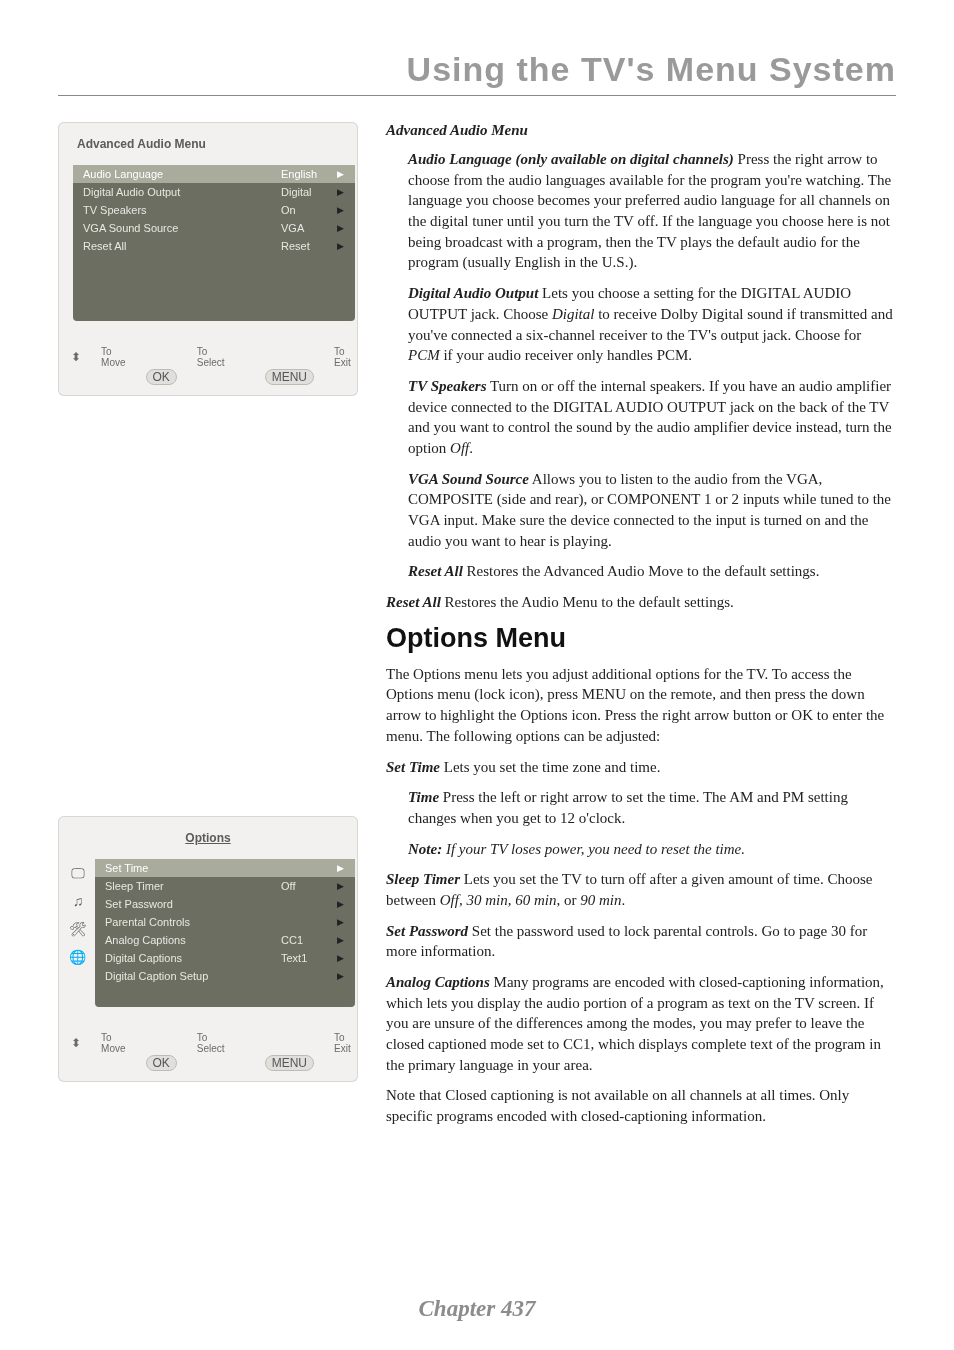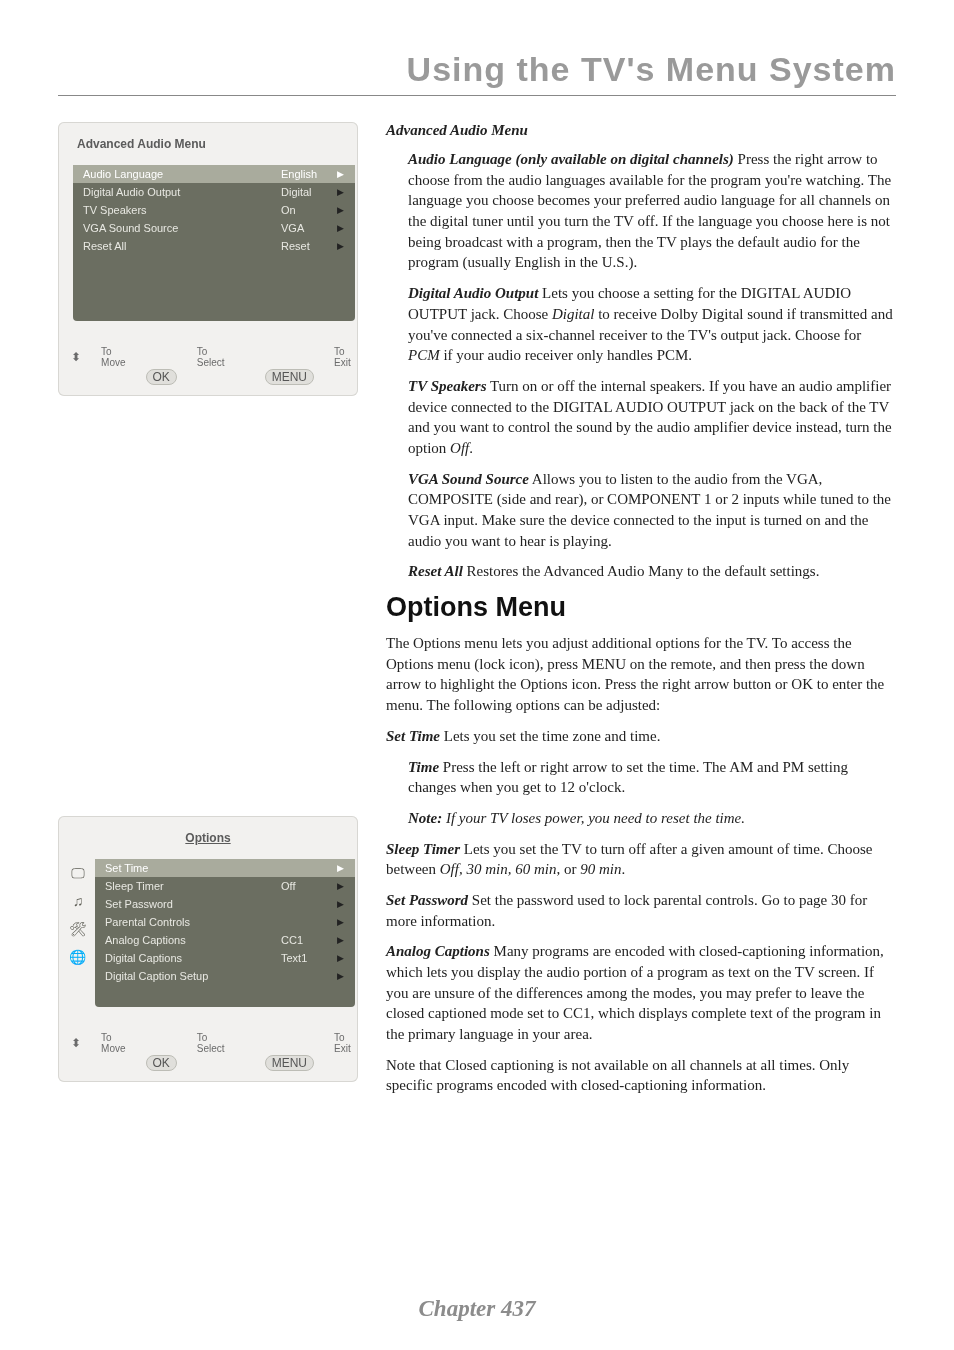--- a/index.html
+++ b/index.html
@@ -264,23 +264,26 @@
 
     <div class="para indent">
       <span class="term">TV Speakers</span><span> Turn on or off the internal speakers. If you have an audio amplifier device connected to the DIGITAL AUDIO OUTPUT jack on the back of the TV and you want to control the sound by the audio amplifier device instead, turn the option </span><i>Off</i><span>.</span>
     </div>
 
     <div class="para indent">
       <span class="term">VGA Sound Source</span><span> Allows you to listen to the audio from the VGA, COMPOSITE (side and rear), or COMPONENT 1 or 2 inputs while tuned to the VGA input. Make sure the device connected to the input is turned on and the audio you want to hear is playing.</span>
     </div>
 
     <div class="para indent">
-      <span class="term">Reset All</span><span> Restores the Advanced Audio Many to the default settings.</span>
-    </div>
-
+      <span class="term">Reset All</span><span> Restores the Advanced Audio Move to the default settings.</span>
+    </div>
+
+    <div class="para">
+      <span class="term">Reset All</span><span> Restores the Audio Menu to the default settings.</span>
+    </div>
 
     <div class="h2">Options Menu</div>
 
     <div class="para">The Options menu lets you adjust additional options for the TV. To access the Options menu (lock icon), press MENU on the remote, and then press the down arrow to highlight the Options icon. Press the right arrow button or OK to enter the menu. The following options can be adjusted:</div>
 
     <div class="para">
       <span class="term">Set Time</span><span> Lets you set the time zone and time.</span>
     </div>
 
     <div class="para indent">

